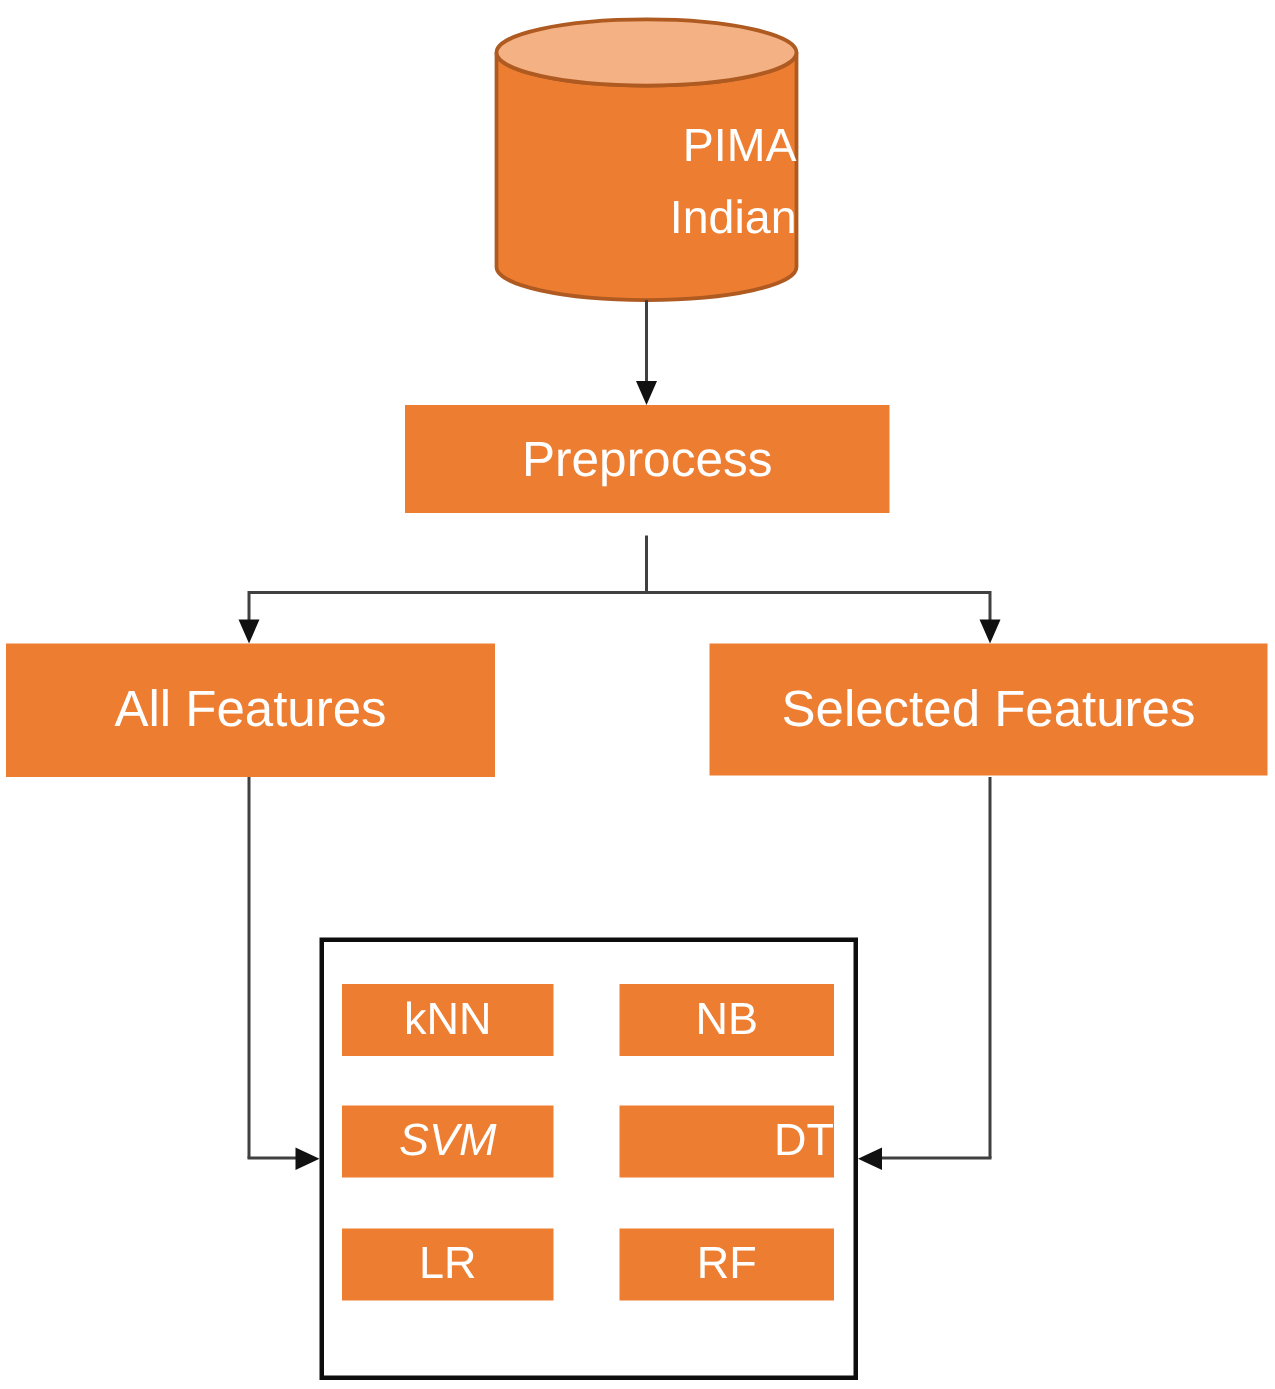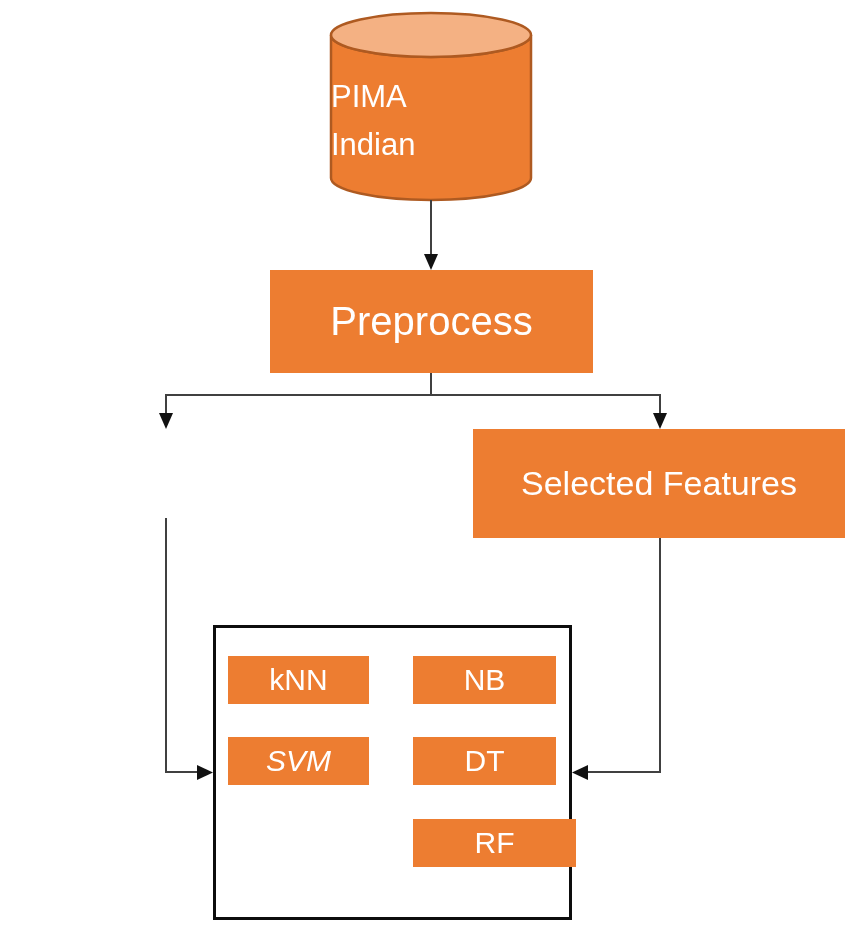--- a/index.html
+++ b/index.html
@@ -26,49 +26,49 @@
   .node {
     position: absolute;
     background: #ED7D31;
     color: #ffffff;
     display: flex;
     align-items: center;
     justify-content: center;
     text-align: center;
     box-sizing: border-box;
   }
-  .node-preprocess   { left: 270px; top: 270px; width: 323px; height: 103px; font-size: 40px; }
+  .node-preprocess   { left: 270px; top: 270px; width: 323px; height: 72px; font-size: 33px; }
   .node-all-features { left: 4px;   top: 429px; width: 326px; height: 89px; font-size: 34px; }
-  .node-sel-features { left: 473px; top: 429px; width: 372px; height: 109px; font-size: 34px; }
+  .node-sel-features { left: 473px; top: 429px; width: 372px; height: 88px; font-size: 34px; }
 
   .classifier-container {
     position: absolute;
     left: 213px; top: 625px;
     width: 359px; height: 295px;
     background: #ffffff;
     border: 3px solid #0d0d0d;
     box-sizing: border-box;
   }
   .classifier {
     font-size: 30px;
   }
   .clf-knn { left: 228px; top: 656px; width: 141px; height: 48px; }
   .clf-nb  { left: 413px; top: 656px; width: 143px; height: 48px; }
   .clf-svm { left: 228px; top: 737px; width: 141px; height: 48px; font-style: italic; }
-  .clf-dt  { left: 413px; top: 737px; width: 143px; height: 48px; }
+  .clf-dt  { left: 413px; top: 737px; width: 143px; height: 48px; justify-content: flex-end; }
   .clf-lr  { left: 228px; top: 819px; width: 141px; height: 48px; }
-  .clf-rf  { left: 413px; top: 819px; width: 163px; height: 48px; }
+  .clf-rf  { left: 413px; top: 819px; width: 143px; height: 48px; }
 
   .dataset-label {
     position: absolute;
     left: 331px; top: 52px;
     width: 200px; height: 138px;
     display: flex;
     flex-direction: column;
-    align-items: flex-start;
+    align-items: flex-end;
     justify-content: center;
     color: #ffffff;
     font-size: 31px;
     line-height: 48px;
     text-align: center;
   }
 </style>
 </head>
 <body>
 
@@ -101,35 +101,41 @@
 
   <div class="dataset-label">
     <span>PIMA</span>
     <span>Indian</span>
   </div>
 
   <div class="node node-preprocess">
     <span>Preprocess</span>
   </div>
 
+  <div class="node node-all-features">
+    <span>All Features</span>
+  </div>
   <div class="node node-sel-features">
     <span>Selected Features</span>
   </div>
 
   <div class="classifier-container"></div>
 
   <div class="node classifier clf-nb">
     <span>NB</span>
   </div>
   <div class="node classifier clf-knn">
     <span>kNN</span>
   </div>
   <div class="node classifier clf-svm">
     <span>SVM</span>
   </div>
   <div class="node classifier clf-dt">
     <span>DT</span>
   </div>
+  <div class="node classifier clf-lr">
+    <span>LR</span>
+  </div>
   <div class="node classifier clf-rf">
     <span>RF</span>
   </div>
 
 </div>
 
 </body></html>

